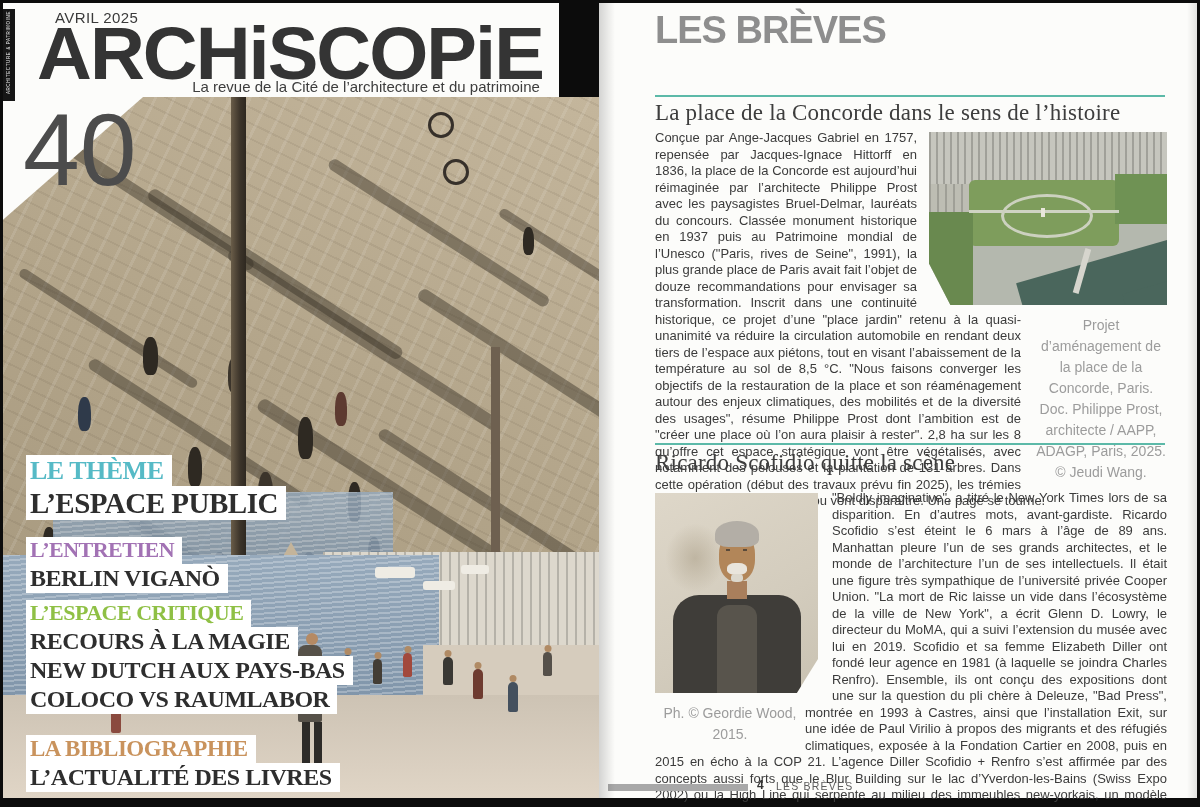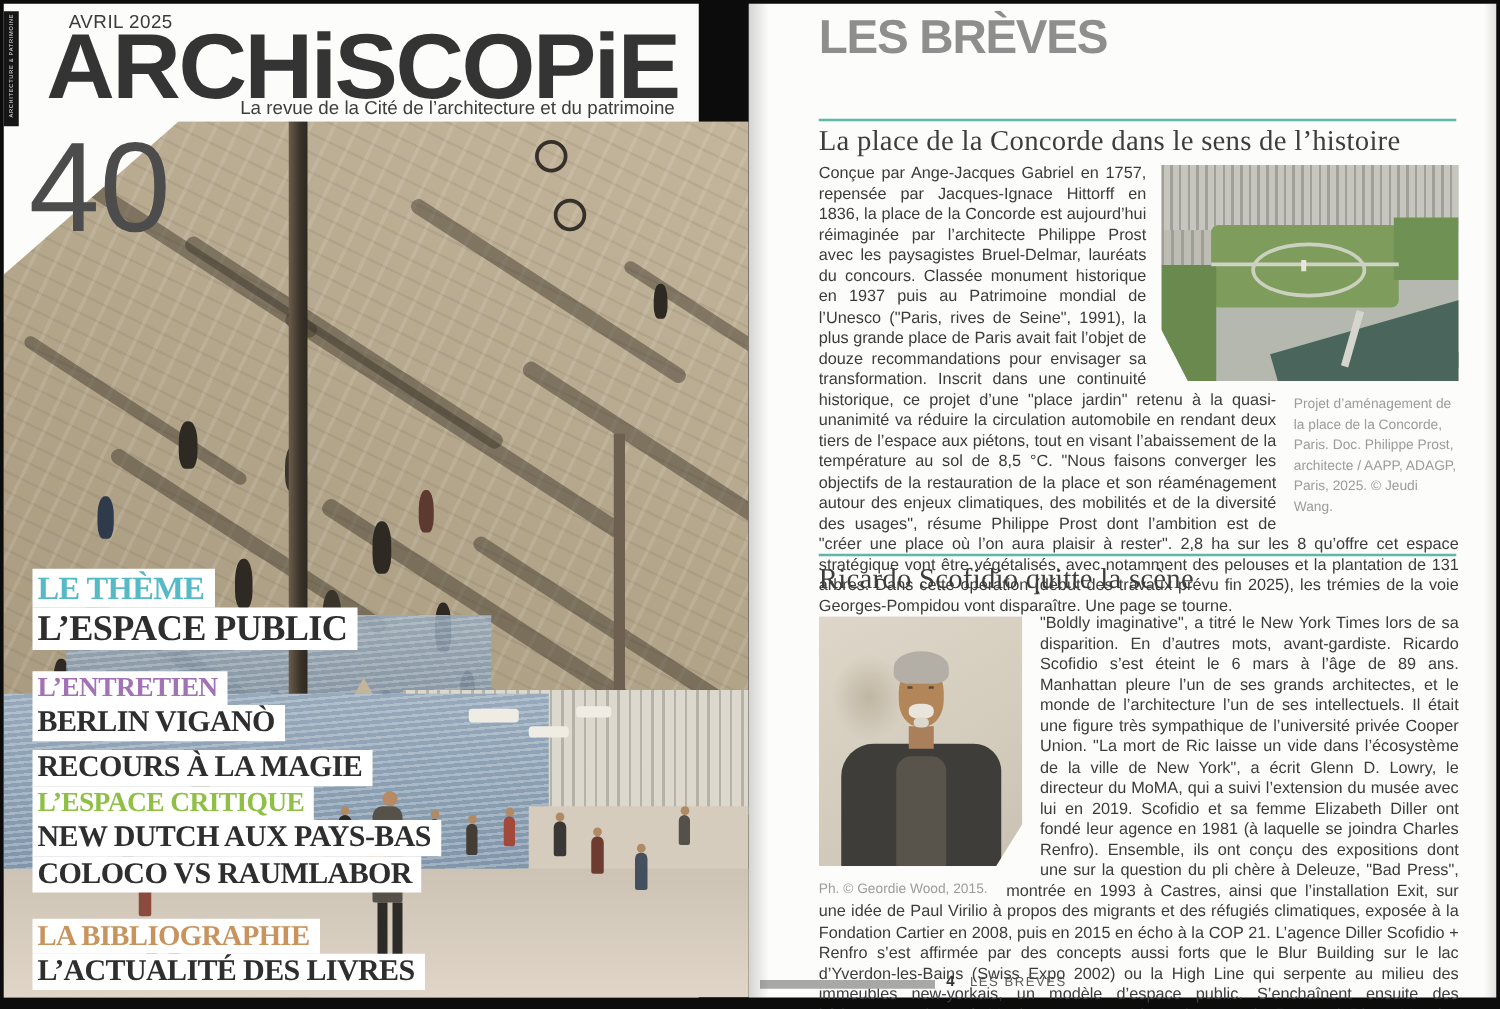--- a/index.html
+++ b/index.html
@@ -51,21 +51,21 @@
     letter-spacing:-.5px;line-height:1.04;color:#2e2e2e;white-space:nowrap;font-family:Liberation Serif, serif;}
 
   
   .breves-header{position:absolute;left:56px;top:6px;font-size:38px;font-weight:bold;
     letter-spacing:-1px;color:#8e8e8e;}
   .rule{position:absolute;left:56px;width:510px;height:2px;background:#5cb9a8;}
   .art-title{position:absolute;left:56px;font-family:"Liberation Serif", serif;
     font-size:23px;color:#3d3d3d;letter-spacing:.2px;}
   .article{position:absolute;left:56px;width:512px;}
   .body-text{margin:0;font-size:13px;line-height:16.5px;color:#3b3b3b;text-align:justify;}
-  .caption{font-size:11px;line-height:1.5;color:#9c9c9c;text-align:left;}
+  .caption{font-size:14px;line-height:1.5;color:#9c9c9c;text-align:center;}
 
   .art1-img{float:right;width:238px;height:173px;margin:2px 0 6px 12px;position:relative;
     overflow:hidden;background:#b4b8ae;
     clip-path:polygon(0 0,100% 0,100% 100%,9% 100%,0 76%);}
   .art1-cap{float:right;clear:right;width:132px;margin:4px 0 0 14px;}
 
   .art2-img{float:left;width:163px;height:200px;margin:3px 14px 4px 0;position:relative;
     overflow:hidden;background:linear-gradient(150deg,#ded7c9 0%,#d3ccbd 60%,#c9c2b2 100%);
     clip-path:polygon(0 0,100% 0,100% 83%,87% 100%,0 100%);}
   .art2-cap{float:left;clear:left;width:150px;margin-top:6px;}
@@ -171,22 +171,22 @@
   <div>
     <div class="toc-block" style="top:452px">
       <span class="chip" style="color:#56bac6;font-size:26px">LE THÈME</span>
       <span class="chip" style="font-size:29px">L’ESPACE PUBLIC</span>
     </div>
     <div class="toc-block" style="top:534px">
       <span class="chip" style="color:#a272b4;font-size:22px">L’ENTRETIEN</span>
       <span class="chip" style="font-size:24px">BERLIN VIGANÒ</span>
     </div>
     <div class="toc-block" style="top:597px">
+      <span class="chip" style="color:#8fc045;font-size:22px">L’ESPACE CRITIQUE</span>
       <span class="chip" style="font-size:24px">RECOURS À LA MAGIE</span>
-      <span class="chip" style="color:#8fc045;font-size:22px">L’ESPACE CRITIQUE</span>
       <span class="chip" style="font-size:24px">NEW DUTCH AUX PAYS-BAS</span>
       <span class="chip" style="font-size:24px">COLOCO VS RAUMLABOR</span>
     </div>
     <div class="toc-block" style="top:732px">
       <span class="chip" style="color:#c9935d;font-size:23px">LA BIBLIOGRAPHIE</span>
       <span class="chip" style="font-size:24px">L’ACTUALITÉ DES LIVRES</span>
     </div>
   </div>
 </div>
 

